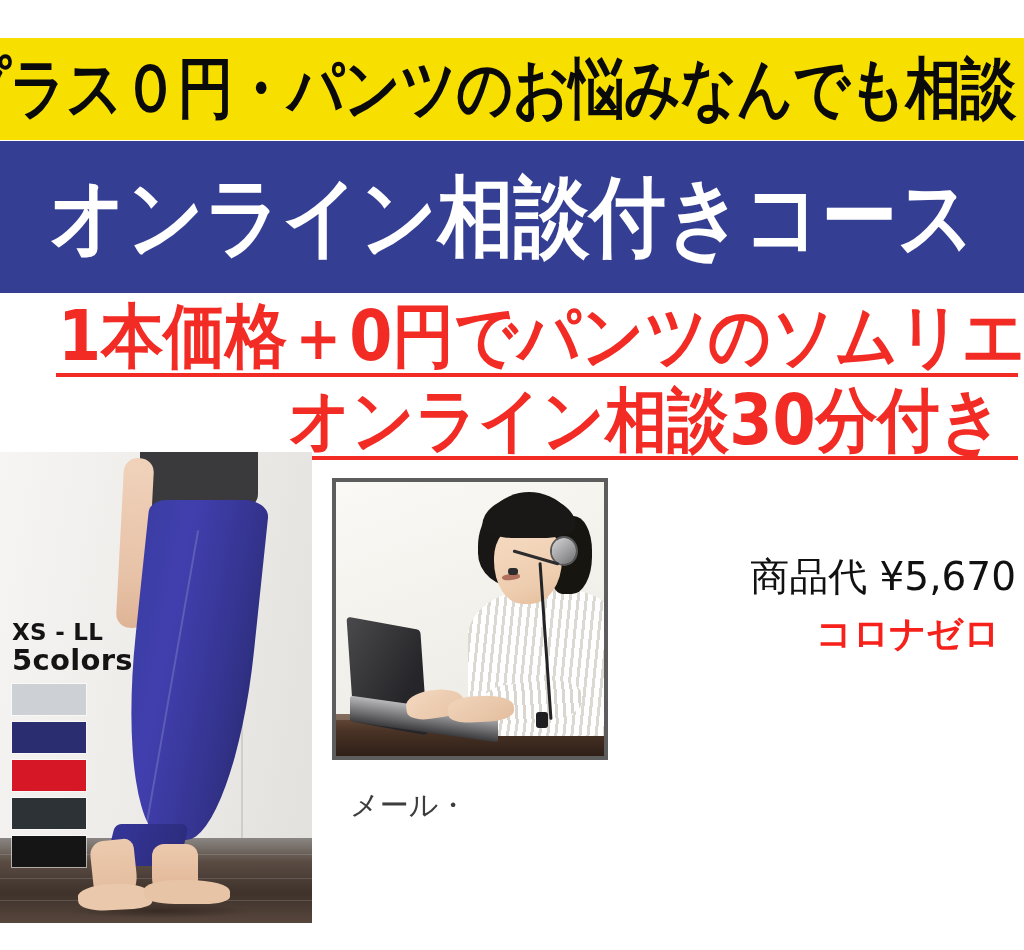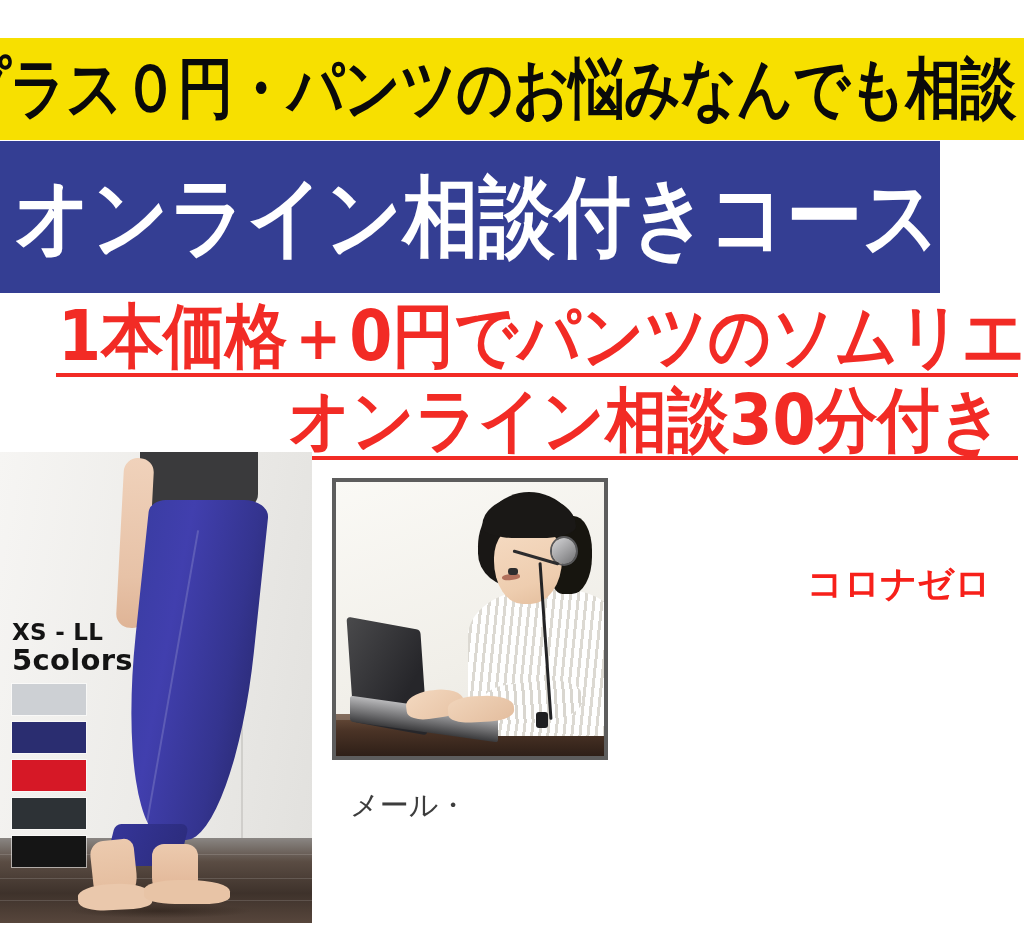--- a/index.html
+++ b/index.html
@@ -35,26 +35,26 @@
     line-height: 1;
     white-space: nowrap;
     transform: scaleY(1.18);
   }
 
   
   .blue-band {
     position: absolute;
     left: 0;
     top: 141px;
-    width: 940px;
+    width: 1024px;
     height: 152px;
     background: #343E93;
     display: flex;
     align-items: center;
-    justify-content: flex-end;
+    justify-content: center;
   }
   .blue-band-text {
     font-size: 76px;
     font-weight: 700;
     color: #ffffff;
     letter-spacing: 0px;
     line-height: 1;
     white-space: nowrap;
     transform: scaleY(1.15);
   }
@@ -489,21 +489,21 @@
     margin-top: 52px;
     letter-spacing: -2px;
     white-space: nowrap;
   }
   .price-tag {
     color: #F7201A;
     font-size: 36px;
     font-weight: 700;
     line-height: 1;
     margin-top: 14px;
-    margin-right: 25px;
+    margin-right: 16px;
     white-space: nowrap;
   }
 </style>
 </head>
 <body>
 
 <div class="yellow-band">
   <div class="yellow-band-text">プラス０円・パンツのお悩みなんでも相談！</div>
 </div>
 
@@ -572,14 +572,15 @@
   <div class="cp-laptop-base"></div>
   <div class="cp-hand-a"></div>
   <div class="cp-hand-b"></div>
 </div>
 
 <div class="consult-caption">
   <span>メール・</span>
 </div>
 
 <div class="price-block">
+  <div class="price-line">商品代 ¥5,670</div>
   <div class="price-tag">コロナゼロ</div>
 </div>
 
 </body></html>

